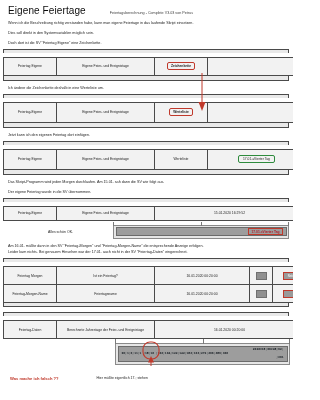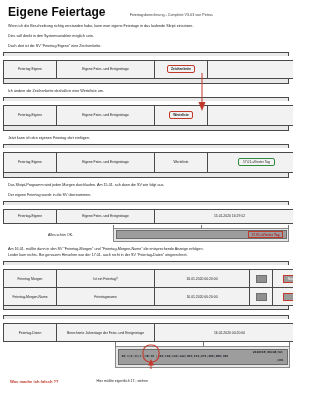--- a/index.html
+++ b/index.html
@@ -24,22 +24,22 @@
     box-sizing: border-box;
   }
 
   
   .header-row {
     display: flex;
     align-items: baseline;
     padding: 5px 8px 0 8px;
   }
   .title {
-    font-size: 12px;
-    font-weight: bold;
+    font-size: 10px;
+    font-weight: normal;
     color: #0b0b0b;
     letter-spacing: 0.1px;
     white-space: nowrap;
   }
   .subtitle {
     font-size: 3.7px;
     color: #3d3d3d;
     margin-left: 24px;
     white-space: nowrap;
   }

